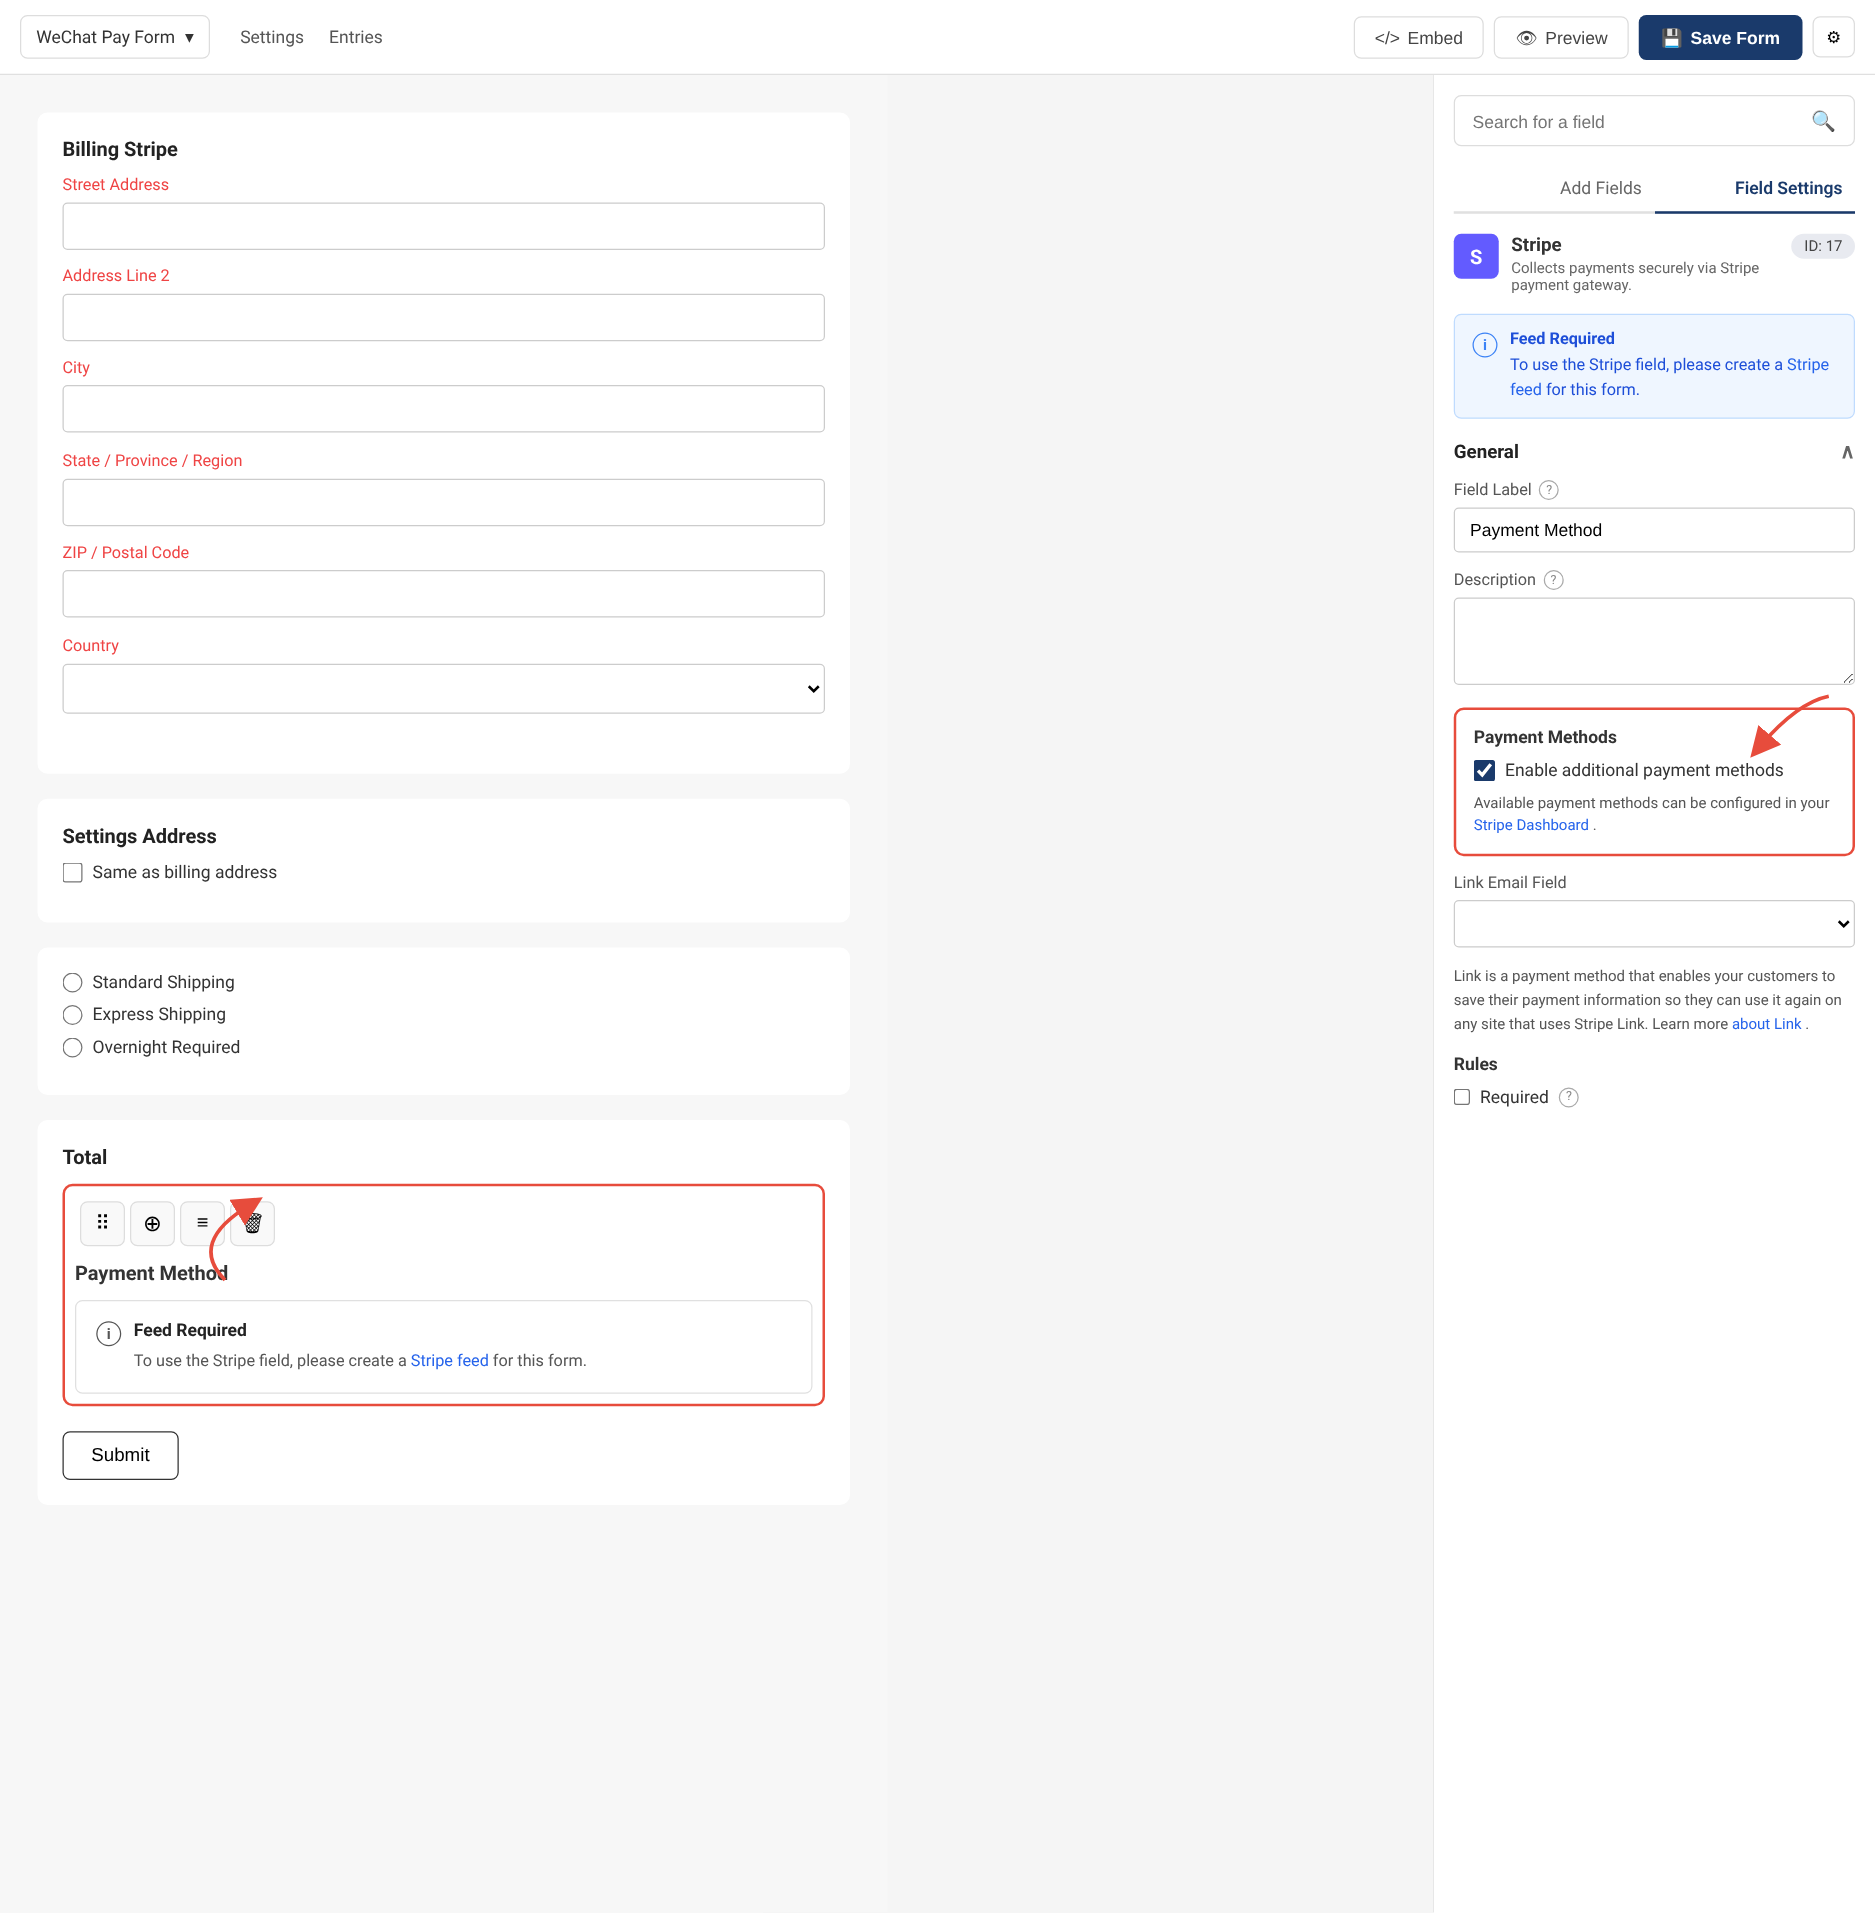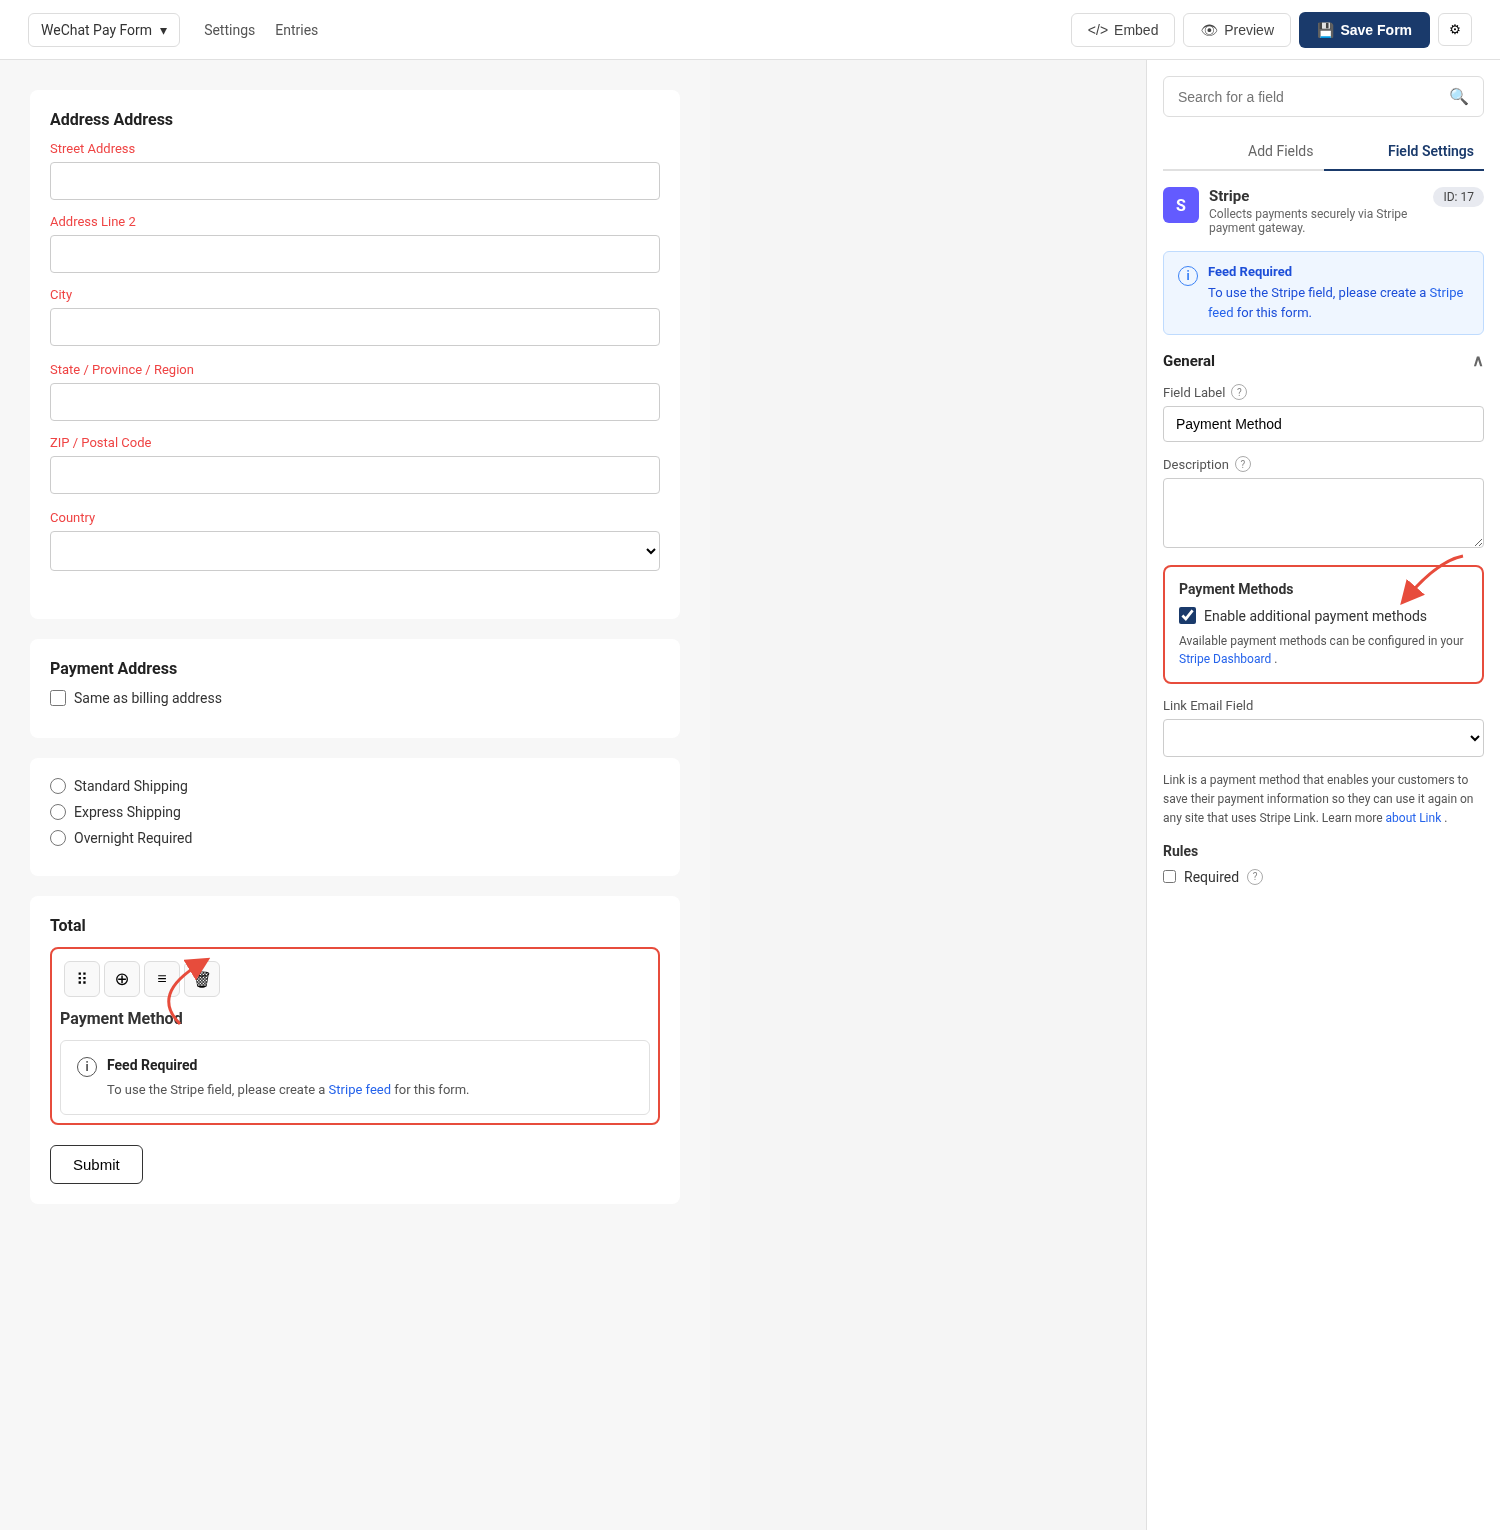--- a/index.html
+++ b/index.html
@@ -1,21 +1,21 @@
 <!DOCTYPE html>
 <html><head>
   <meta charset="utf-8">
   <style>
     * { box-sizing: border-box; margin: 0; padding: 0; }
     body { font-family: -apple-system, BlinkMacSystemFont, 'Segoe UI', Roboto, sans-serif; background: #f5f5f5; font-size: 14px; color: #333; }
 
     
     .header {
       display: flex; align-items: center; background: #fff;
-      border-bottom: 1px solid #e0e0e0; padding: 0 28px; height: 60px;
+      border-bottom: 1px solid #e0e0e0; padding: 0 16px; height: 60px;
       position: fixed; top: 0; left: 0; right: 0; z-index: 100;
     }
     .header-left { display: flex; align-items: center; gap: 24px; }
     .form-selector {
       display: flex; align-items: center; gap: 8px;
       border: 1px solid #ddd; border-radius: 6px; padding: 8px 12px;
       background: #fff; cursor: pointer; font-size: 14px;
     }
     .nav-links { display: flex; gap: 20px; }
     .nav-link { color: #555; text-decoration: none; font-size: 14px; cursor: pointer; padding: 4px 0; }
@@ -238,21 +238,21 @@
       <span>⚙</span>
     </button>
   </div>
 </header>
 
 <div class="main-layout">
 
   <div class="form-area">
 
     <div class="section-block">
-      <div class="section-title">Address Address</div>
+      <div class="section-title">Billing Stripe</div>
 
       <label class="field-label">Street Address</label>
       <input class="text-input" type="text" style="">
 
       <label class="field-label">Address Line 2</label>
       <input class="text-input" type="text" style="">
 
       <div class="two-col">
         <div class="col">
           <label class="field-label">City</label>
@@ -272,21 +272,21 @@
         <div class="col">
           <label class="field-label">Country</label>
           <select class="select-input">
             <option value=""></option>
           </select>
         </div>
       </div>
     </div>
 
     <div class="section-block shipping-section">
-      <div class="section-title">Payment Address</div>
+      <div class="section-title">Settings Address</div>
       <div class="checkbox-row">
         <input type="checkbox" style="">
         <span>Same as billing address</span>
       </div>
     </div>
 
     <div class="section-block">
       <div class="radio-row">
         <input type="radio" name="shipping" style="">
         <span>Standard Shipping</span>

